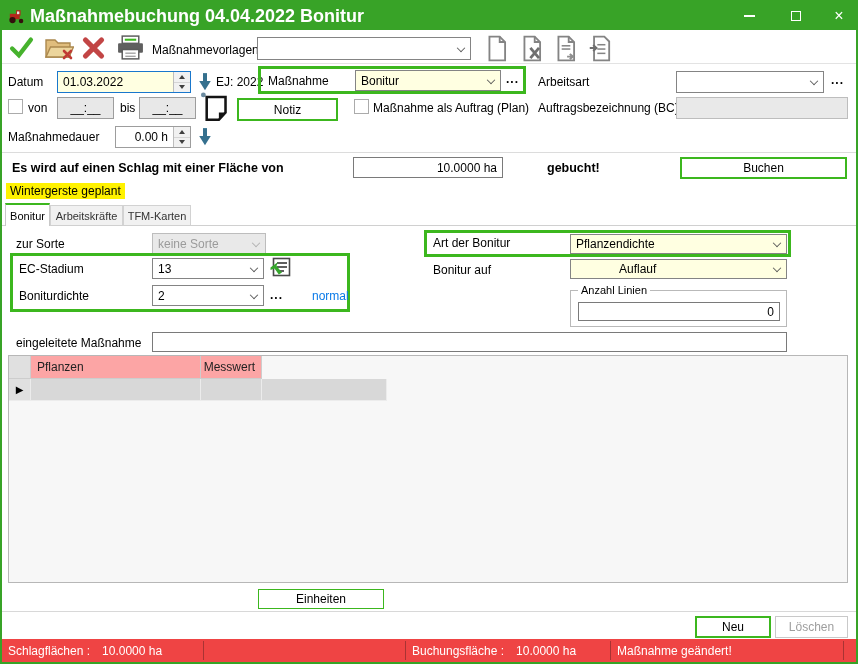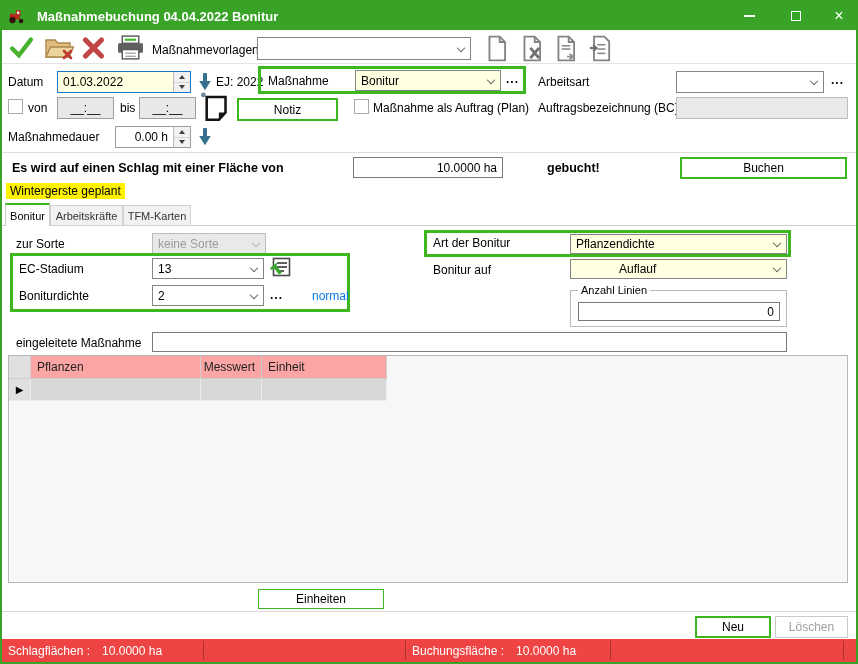--- a/index.html
+++ b/index.html
@@ -7,21 +7,21 @@
   body { font-family:"Liberation Sans", sans-serif; }
   .win { position:relative; width:858px; height:664px; background:#fff;
          border:2px solid #38a327; overflow:hidden; font-size:12px; color:#000; }
   .abs { position:absolute; }
   .lbl { white-space:nowrap; line-height:15px; }
   .b { font-weight:bold; }
 
   
   .titlebar { left:0; right:0; top:0; height:28px; background:#38a327;
               display:flex; align-items:center; color:#fff; }
-  .title { font-weight:bold; font-size:13px; margin-left:11px; white-space:nowrap;text-align:center; }
+  .title { font-weight:bold; font-size:18px; margin-left:4px; white-space:nowrap;text-align:center; }
   .winbtn { position:absolute; top:0; width:34px; height:28px; display:flex;
             align-items:center; justify-content:center; color:#fff; }
   .minbar { width:11px; height:2px; background:#fff; }
   .maxbox { width:10px; height:10px; border:1.5px solid #fff; }
   .closex { font-size:16px; line-height:16px; }
 
   
   .toolbar { left:0; right:0; top:28px; height:34px; background:#fff;
              border-bottom:1px solid #e3e3e3; }
   .ticon { position:absolute; display:flex; align-items:center; justify-content:center; }
@@ -331,21 +331,20 @@
   <span class="abs lbl" style="left:14px;top:334px;">eingeleitete Maßnahme</span>
   <div class="field" style="left:150px;top:330px;width:635px;height:20px;border-color:#7a7a7a;">
     <span></span>
   </div>
 
   <div class="grid" style="left:6px;top:353px;width:840px;height:228px;">
     <div class="gridhead">
       <div class="hcell selcell" style="width:22px;"></div>
       <div class="hcell" style="width:170px;">Pflanzen</div>
       <div class="hcell" style="width:61px;justify-content:flex-end;">Messwert</div>
-      <div class="hcell" style="width:125px;">Einheit</div>
     </div>
     <div class="gridrow">
       <div class="rcell selcell" style="width:22px;justify-content:center;">
         <span class="rowmark">▶</span>
       </div>
       <div class="rcell" style="width:170px;"></div>
       <div class="rcell" style="width:61px;"></div>
       <div class="rcell" style="width:125px;"></div>
     </div>
   </div>
@@ -368,16 +367,19 @@
       <span>Schlagflächen :</span>
       <span>10.0000 ha</span>
     </span>
     <span class="sdiv" style="left:201px;"></span>
     <span class="sdiv" style="left:403px;"></span>
     <span class="sseg" style="left:410px;">
       <span>Buchungsfläche :</span>
       <span>10.0000 ha</span>
     </span>
     <span class="sdiv" style="left:608px;"></span>
+    <span class="sseg" style="left:615px;">
+      <span>Maßnahme geändert!</span>
+    </span>
     <span class="sdiv" style="left:841px;"></span>
   </div>
 
 </div>
 
 </body></html>

